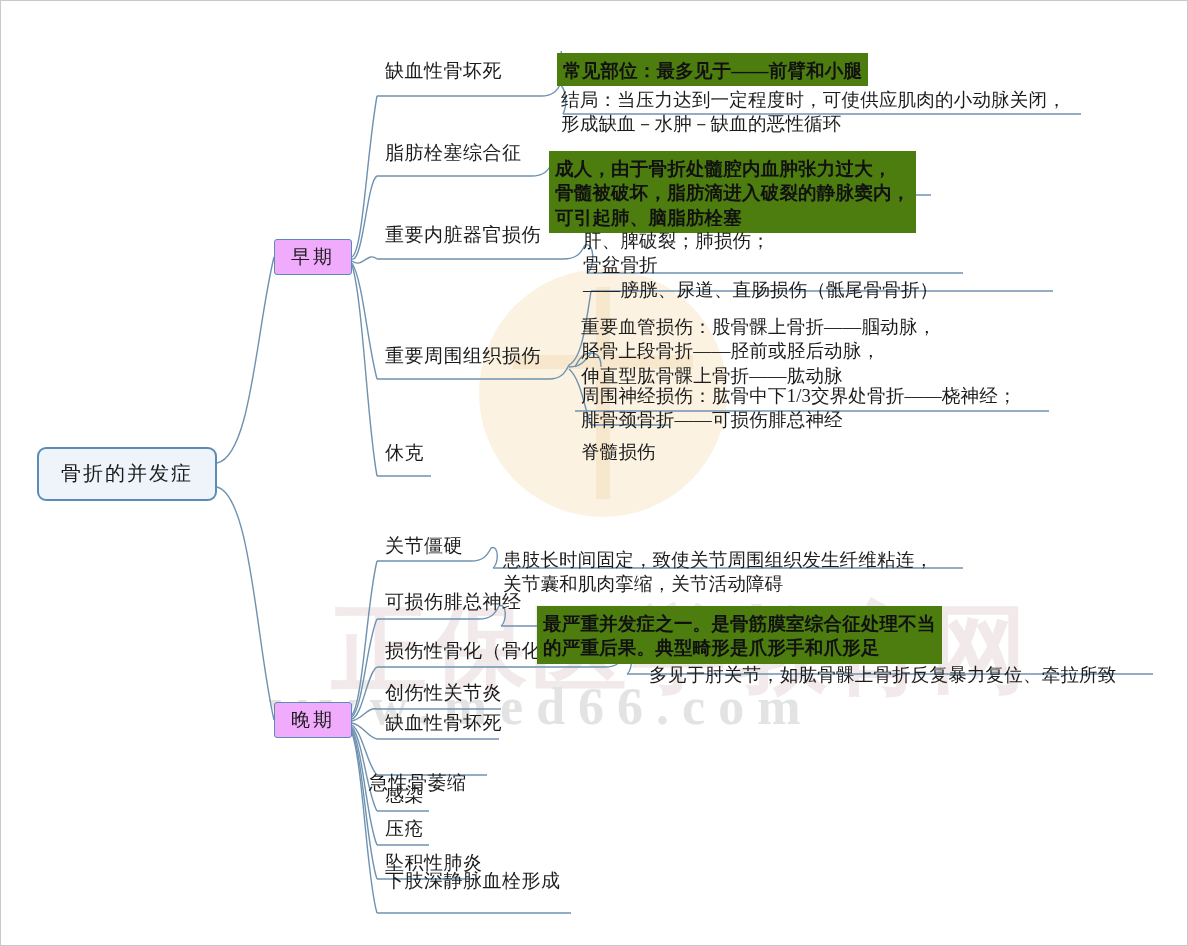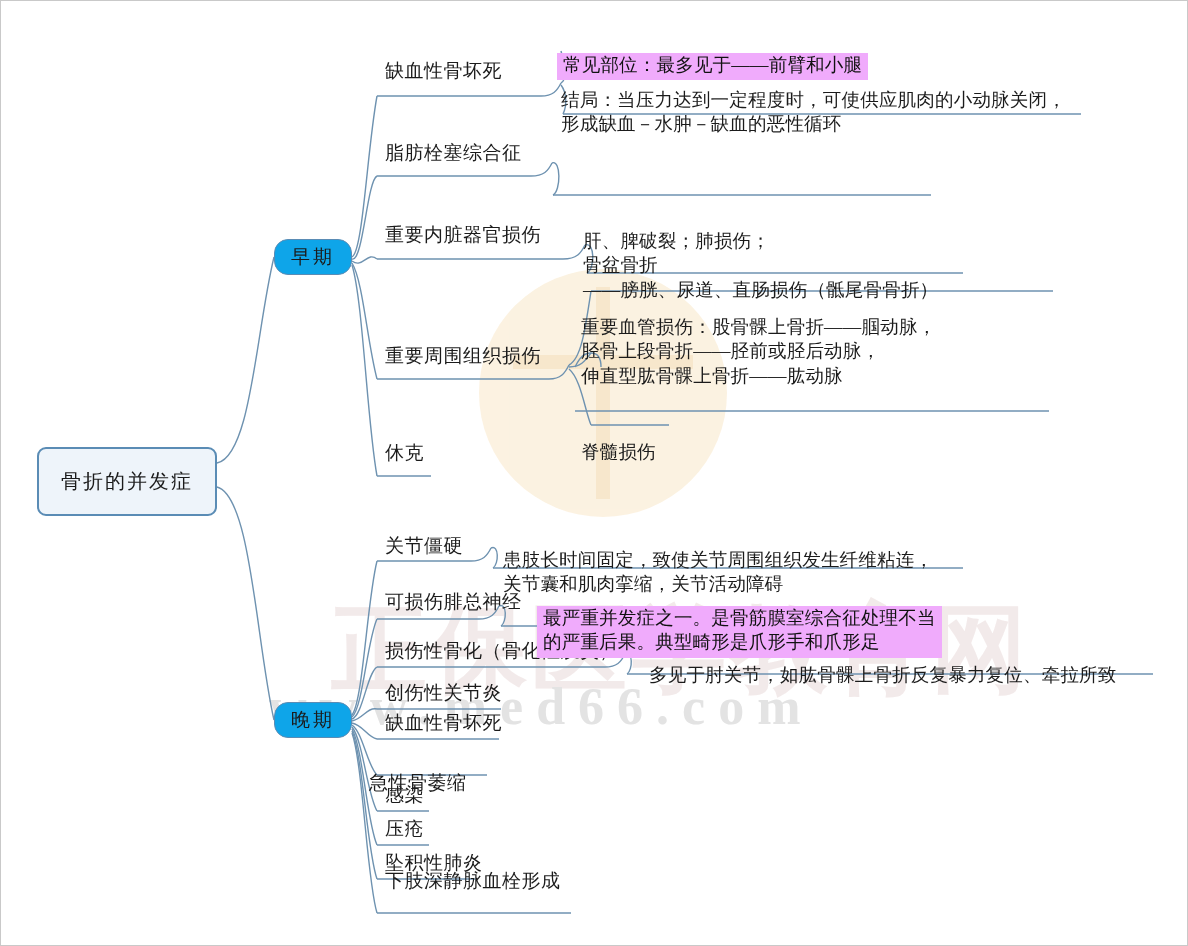--- a/index.html
+++ b/index.html
@@ -44,39 +44,39 @@
   
   #links{position:absolute;inset:0;z-index:1;pointer-events:none;}
   
   .node{
     position:absolute;z-index:2;
     color:#1b1b1b;
     white-space:pre-line;
     line-height:1.28;
   }
   .root{
-    left:36px;top:446px;width:180px;height:69px;
+    left:36px;top:446px;width:180px;height:54px;
     display:flex;align-items:center;justify-content:center;
     background:#eef4fa;border:2px solid #5a8cb5;border-radius:9px;
     font-size:20px;letter-spacing:2px;
     box-sizing:border-box;
   }
   .branch{
     display:flex;align-items:center;justify-content:center;
-    background:#0ea5e9;border:1px solid #5a8cb5;border-radius:14px;
+    background:#f0abfc;border:1px solid #5a8cb5;border-radius:3px;
     font-size:19px;letter-spacing:3px;box-sizing:border-box;
     width:78px;height:36px;
   }
   .b-early{left:273px;top:238px;}
   .b-late{left:273px;top:701px;}
   .leaf{font-size:19px;letter-spacing:.5px;}
   .detail{font-size:18.5px;letter-spacing:.2px;line-height:1.33;}
   .hl{
-    background:#f0abfc;color:#111;
-    padding:0 6px 3px 6px;display:inline-block;
+    background:#4d7c0f;color:#111;
+    padding:6px 6px 3px 6px;display:inline-block;font-weight:bold;
   }
   .plain{padding:0 2px;display:inline-block;}
 </style>
 </head>
 <body>
 
 <div id="canvas">
 
   <div id="wm-layer">
     <div class="wm-circle"></div>
@@ -173,31 +173,40 @@
   <div class="node leaf" style="left:384px;top:440px;"><span>休克</span></div>
 
   <div class="node detail" style="left:556px;top:27px;">
     <span class="hl">常见部位：最多见于——前臂和小腿</span>
   </div>
   <div class="node detail" style="left:558px;top:62px;">
     <span class="plain">结局：当压力达到一定程度时，可使供应肌肉的小动脉关闭，
 形成缺血－水肿－缺血的恶性循环</span>
   </div>
 
+  <div class="node detail" style="left:548px;top:125px;">
+    <span class="hl">成人，由于骨折处髓腔内血肿张力过大，
+骨髓被破坏，脂肪滴进入破裂的静脉窦内，
+可引起肺、脑脂肪栓塞</span>
+  </div>
 
   <div class="node detail" style="left:580px;top:203px;">
     <span class="plain">肝、脾破裂；肺损伤；
 骨盆骨折
 ——膀胱、尿道、直肠损伤（骶尾骨骨折）</span>
   </div>
 
   <div class="node detail" style="left:578px;top:289px;">
     <span class="plain">重要血管损伤：股骨髁上骨折——腘动脉，
 胫骨上段骨折——胫前或胫后动脉，
 伸直型肱骨髁上骨折——肱动脉</span>
+  </div>
+  <div class="node detail" style="left:578px;top:358px;">
+    <span class="plain">周围神经损伤：肱骨中下1/3交界处骨折——桡神经；
+腓骨颈骨折——可损伤腓总神经</span>
   </div>
   <div class="node detail" style="left:578px;top:414px;">
     <span class="plain">脊髓损伤</span>
   </div>
 
   <div class="node leaf" style="left:384px;top:533px;"><span>关节僵硬</span></div>
   <div class="node leaf" style="left:384px;top:589px;"><span>可损伤腓总神经</span></div>
   <div class="node leaf" style="left:384px;top:638px;"><span>损伤性骨化（骨化性肌炎）</span></div>
   <div class="node leaf" style="left:384px;top:680px;"><span>创伤性关节炎</span></div>
   <div class="node leaf" style="left:384px;top:710px;"><span>缺血性骨坏死</span></div>

